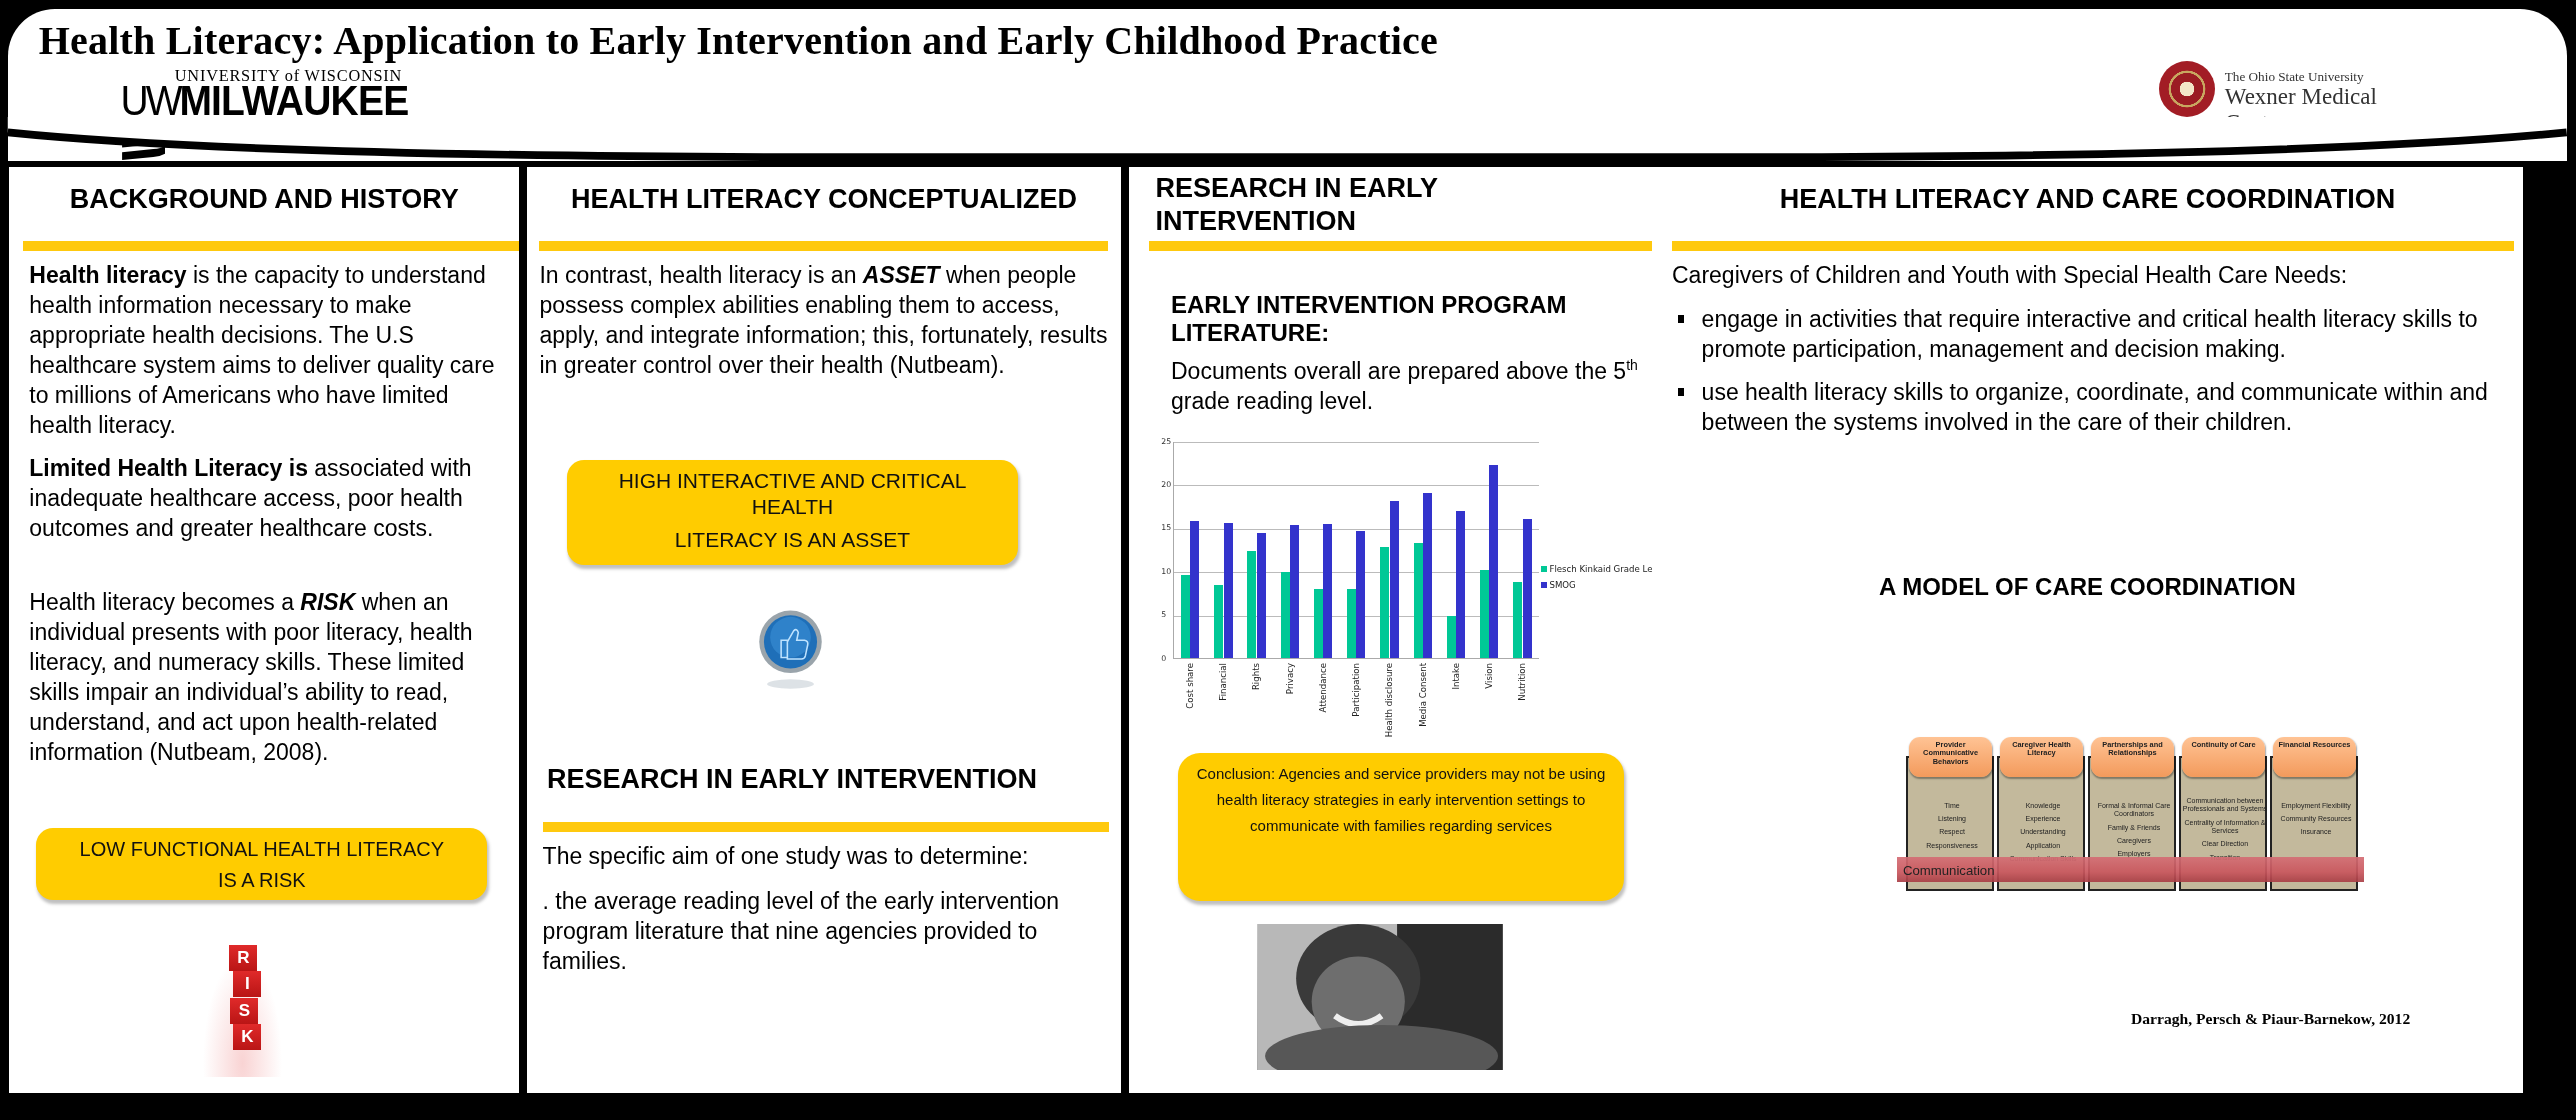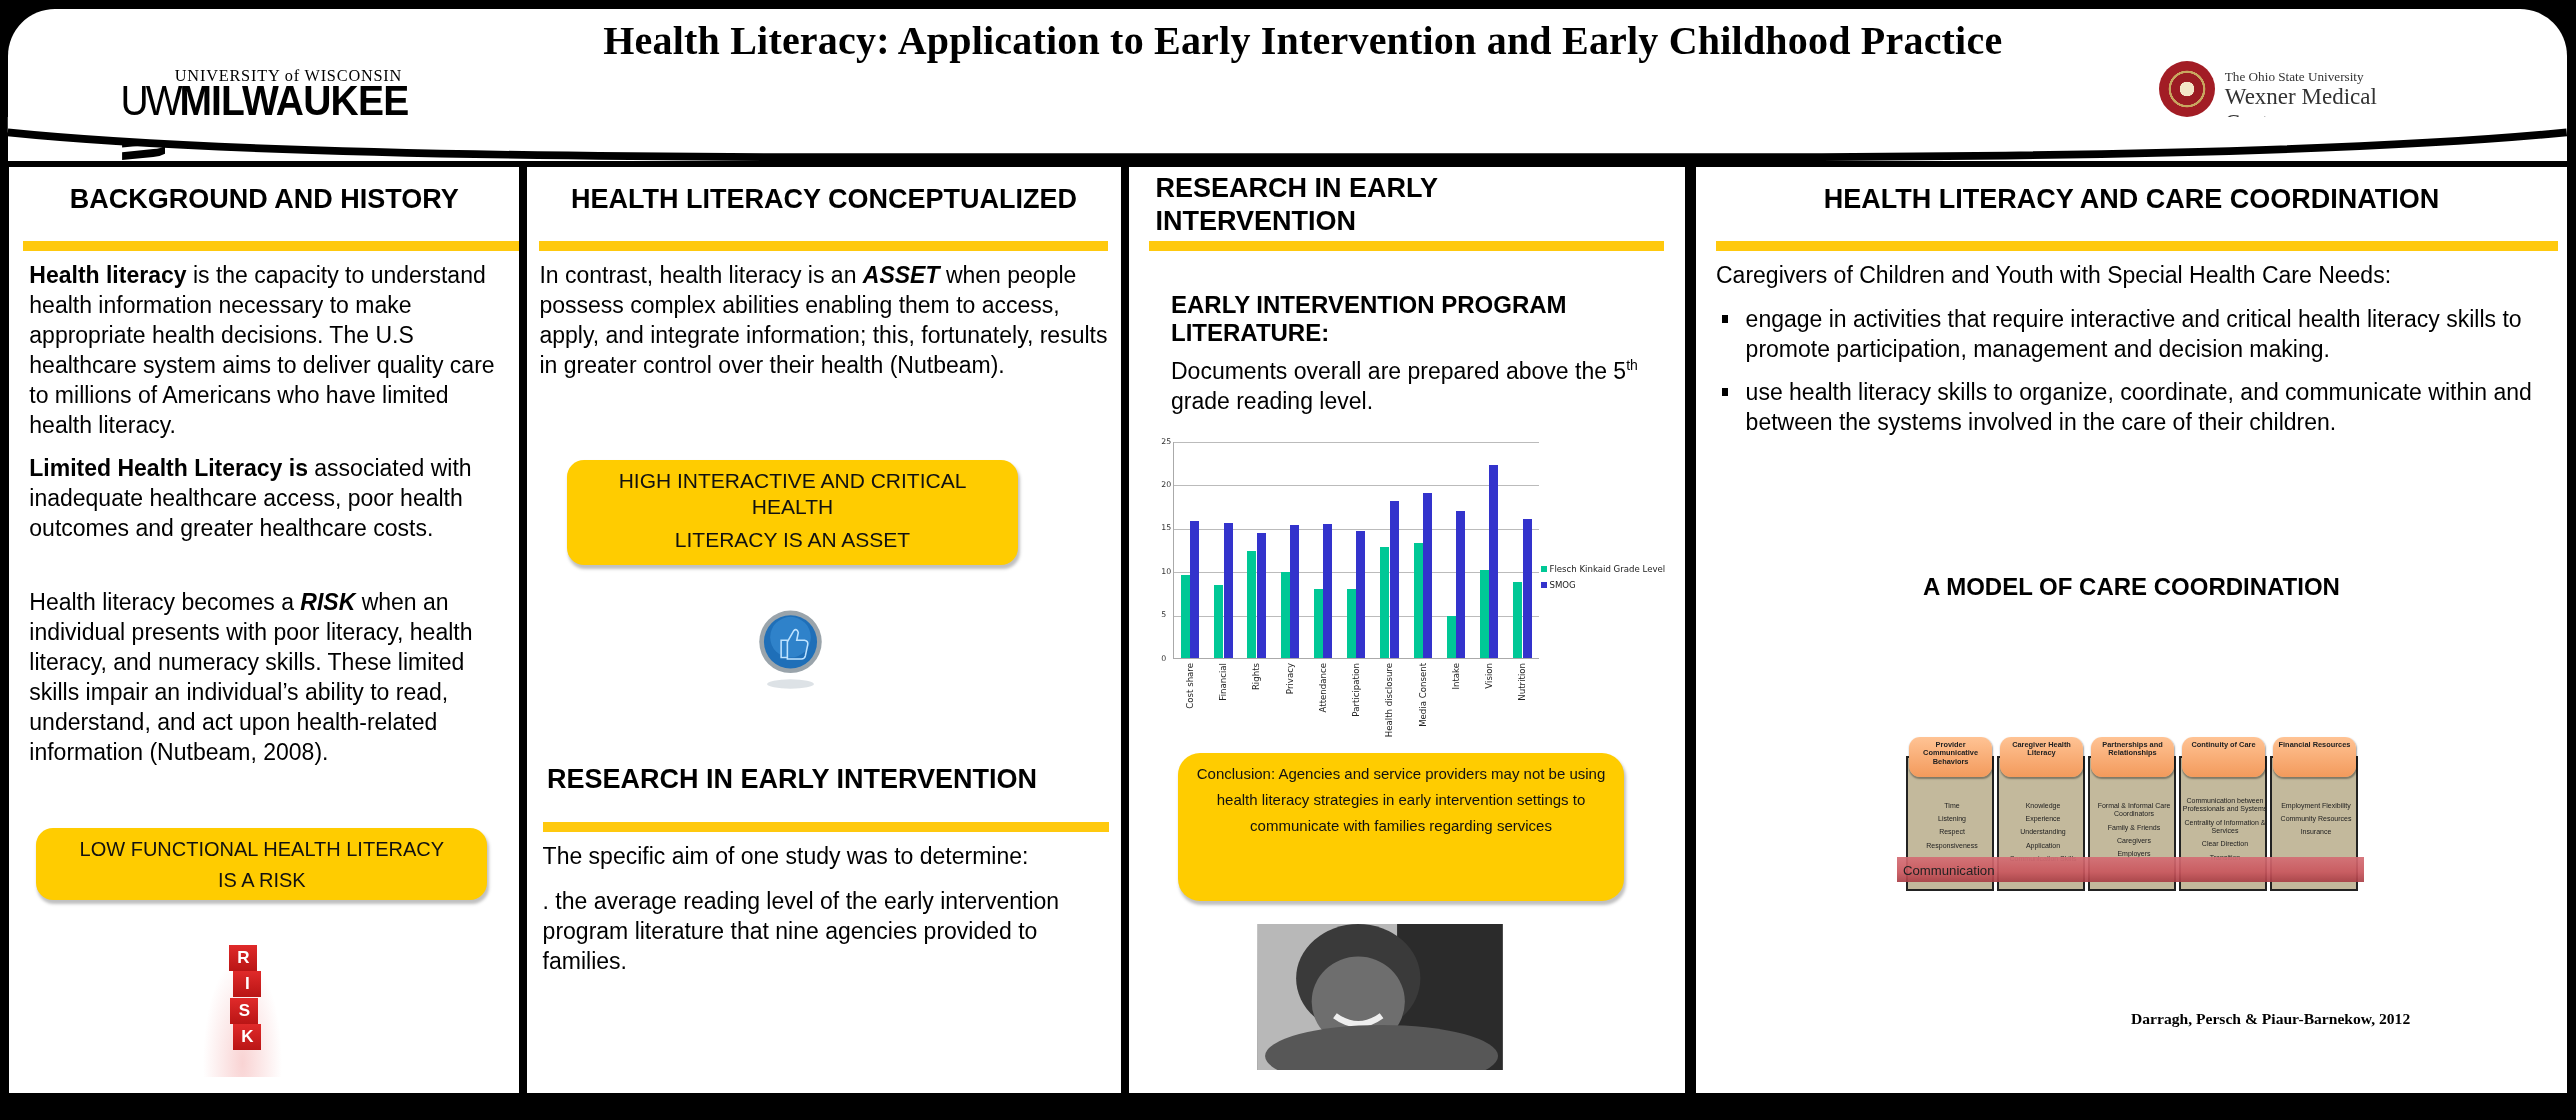--- a/index.html
+++ b/index.html
@@ -7,21 +7,21 @@
   body { position: relative; font-family: "Liberation Sans", sans-serif; color: #000; }
 
   .header {
     position: absolute; left: 7.8px; top: 9.3px; width: 2559px; height: 152px;
     background: #fff; border-radius: 47px 47px 0 0;
   }
   .header-curve {
     position: absolute; left: 0; top: 117px; width: 2576px; height: 54px;
   }
   .poster-title {
-    position: absolute; left: 0; right: 0; top: 7.8px; text-align: center;
+    position: absolute; left: 0; right: 0; top: 7.8px; 
     font-family: "Liberation Serif", serif; font-weight: bold; font-size: 40px; letter-spacing: 0.2px;
     padding-left: 31px;
   }
   .authors {
     position: absolute; left: 0; right: 0; top: 68px; text-align: center; font-size: 26.4px;
     padding-left: 39px;
   }
   .affiliation {
     position: absolute; left: 0; right: 0; top: 110px; text-align: center; font-size: 26.4px;
     padding-left: 39px;
@@ -34,21 +34,21 @@
   .osu-logo { position: absolute; left: 2147px; top: 50px; width: 264px; height: 65px; }
   .osu-seal { position: absolute; left: 3.9px; top: 1.6px; width: 56px; height: 56px; border-radius: 50%;
     background: radial-gradient(circle, #f3e6c8 0 18%, #9b1c23 19% 40%, #c8a760 41% 46%, #a21d25 47% 88%, #d8b46a 89% 100%); }
   .osu-line1 { position: absolute; left: 70px; top: 9.3px; font-family: "Liberation Serif", serif; font-size: 13.2px; color: #333; }
   .osu-line2 { position: absolute; left: 70px; top: 25px; font-family: "Liberation Serif", serif; font-size: 23px; color: #333; }
 
   .col { position: absolute; top: 167px; height: 926px; background: #fff; overflow: hidden; }
   .col1 { left: 9.3px; width: 510px; }
   .col2 { left: 527px; width: 594px; }
   .col3 { left: 1129px; width: 556px; }
-  .col4 { left: 1696px; width: 871px; }
+  .col4 { left: 1652px; width: 871px; }
 
   .sec-head { font-weight: bold; font-size: 27px; text-align: center; }
   .rule { height: 10px; background: #FFC90E; position: absolute; }
   .body-text { font-size: 23px; line-height: 30px; }
   .callout {
     position: absolute; background: #FFCC00; border-radius: 17px; text-align: center;
     font-size: 21px; line-height: 26.4px; box-shadow: 1.6px 3.1px 3.1px rgba(0,0,0,0.25); color: #111;
   }
 
   

